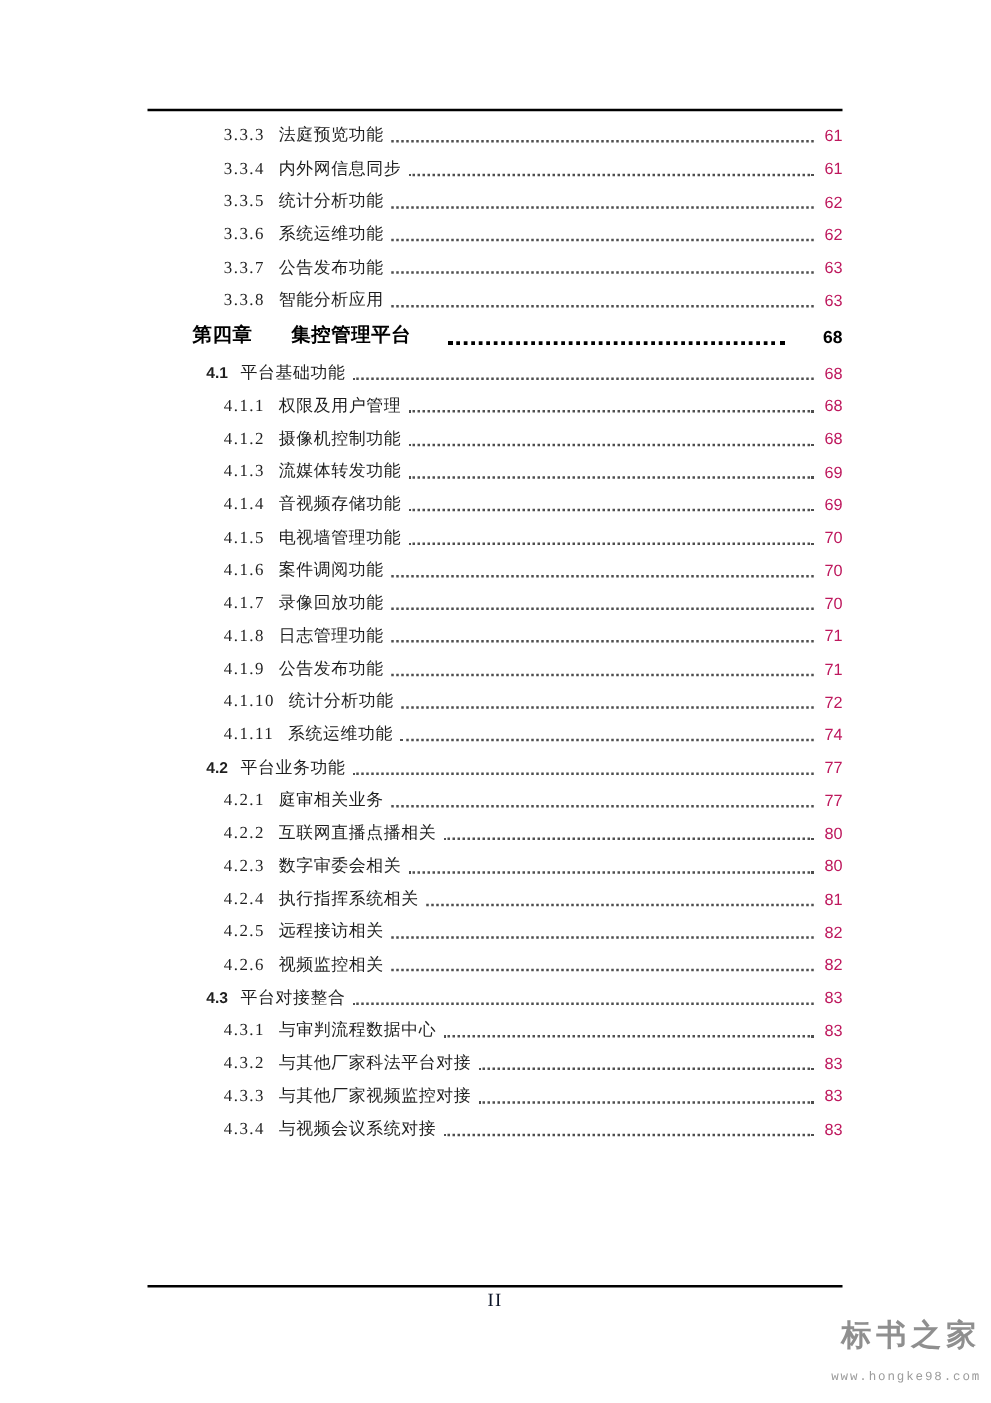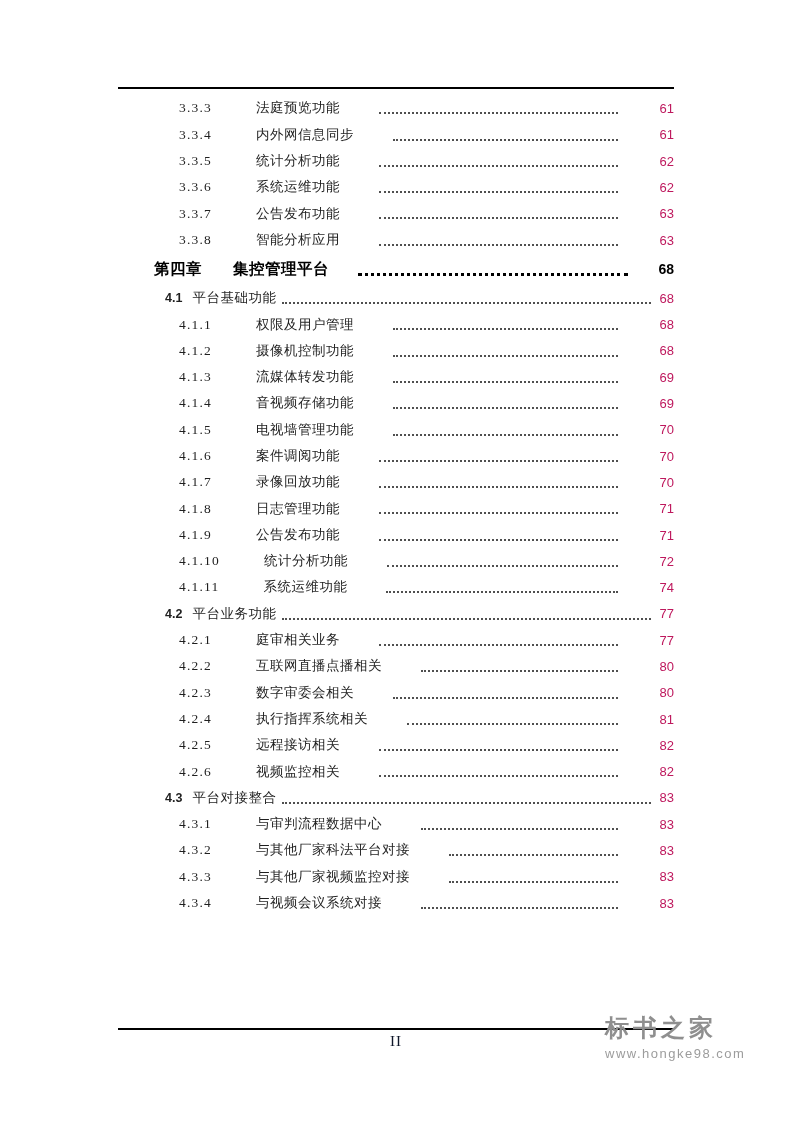--- a/index.html
+++ b/index.html
@@ -60,21 +60,21 @@
   }
   .toc-row .pagenum {
     flex: 0 0 auto;
     font-family: "Liberation Sans", "DejaVu Sans", sans-serif;
     font-size: 13px;
     min-width: 18px;
     text-align: right;
     color: #be185d;
   }
 
-  .toc-row.level-3 { padding-left: 61px; gap: 33px; }
+  .toc-row.level-3 { padding-left: 61px; }
 
   .toc-row.level-2 { padding-left: 47px; }
   .toc-row.level-2 .num {
     font-family: "Liberation Sans", "DejaVu Sans", sans-serif;
     font-weight: bold;
     font-size: 12.5px;
     letter-spacing: 0;
     margin-right: 10px;
   }
 
@@ -117,34 +117,34 @@
     text-align: center;
     font-size: 15px;
     letter-spacing: 1px;
     color: #0f172a;
   }
 
   
   .watermark {
     position: absolute;
     right: 8px;
-    top: 1012px;
+    top: 1052px;
     width: 180px;
-    text-align: left;
-    font-family: Liberation Sans, sans-serif;
+    text-align: right;
+    font-family: Liberation Mono, monospace;
   }
   .wm-title {
     font-size: 24px;
     font-weight: bold;
     color: #8f8f8f;
     letter-spacing: 4px;
   }
   .wm-url {
-    margin-top: 2px;
-    font-size: 13px;
+    margin-top: 13px;
+    font-size: 10px;
     color: #9c9c9c;
     letter-spacing: 1.5px;
   }
 </style>
 </head>
 <body>
 
 <div class="page">
 
   <div class="header-rule"></div>

